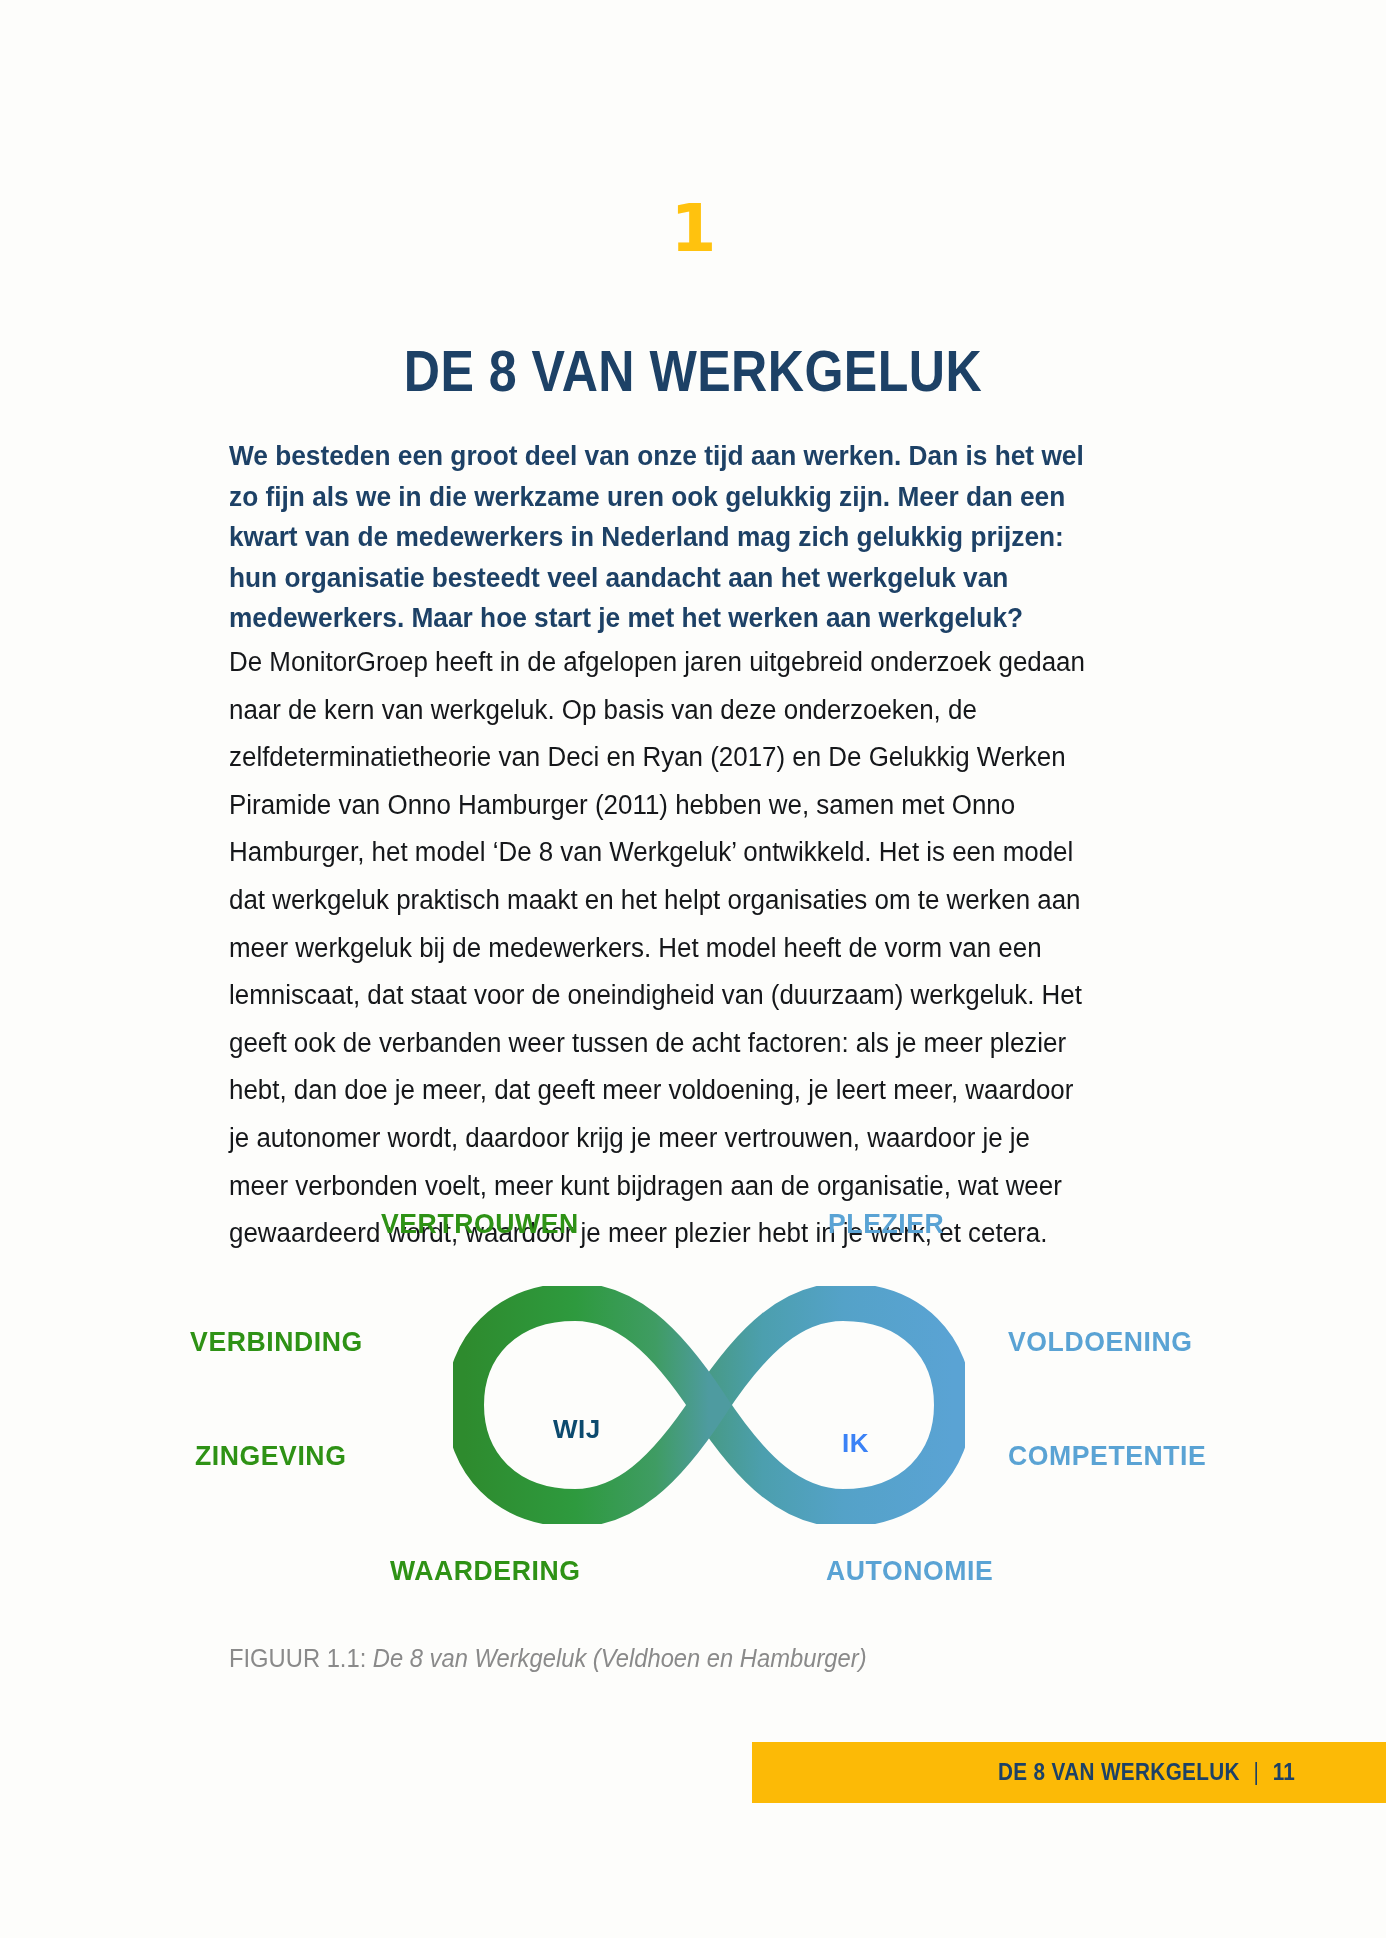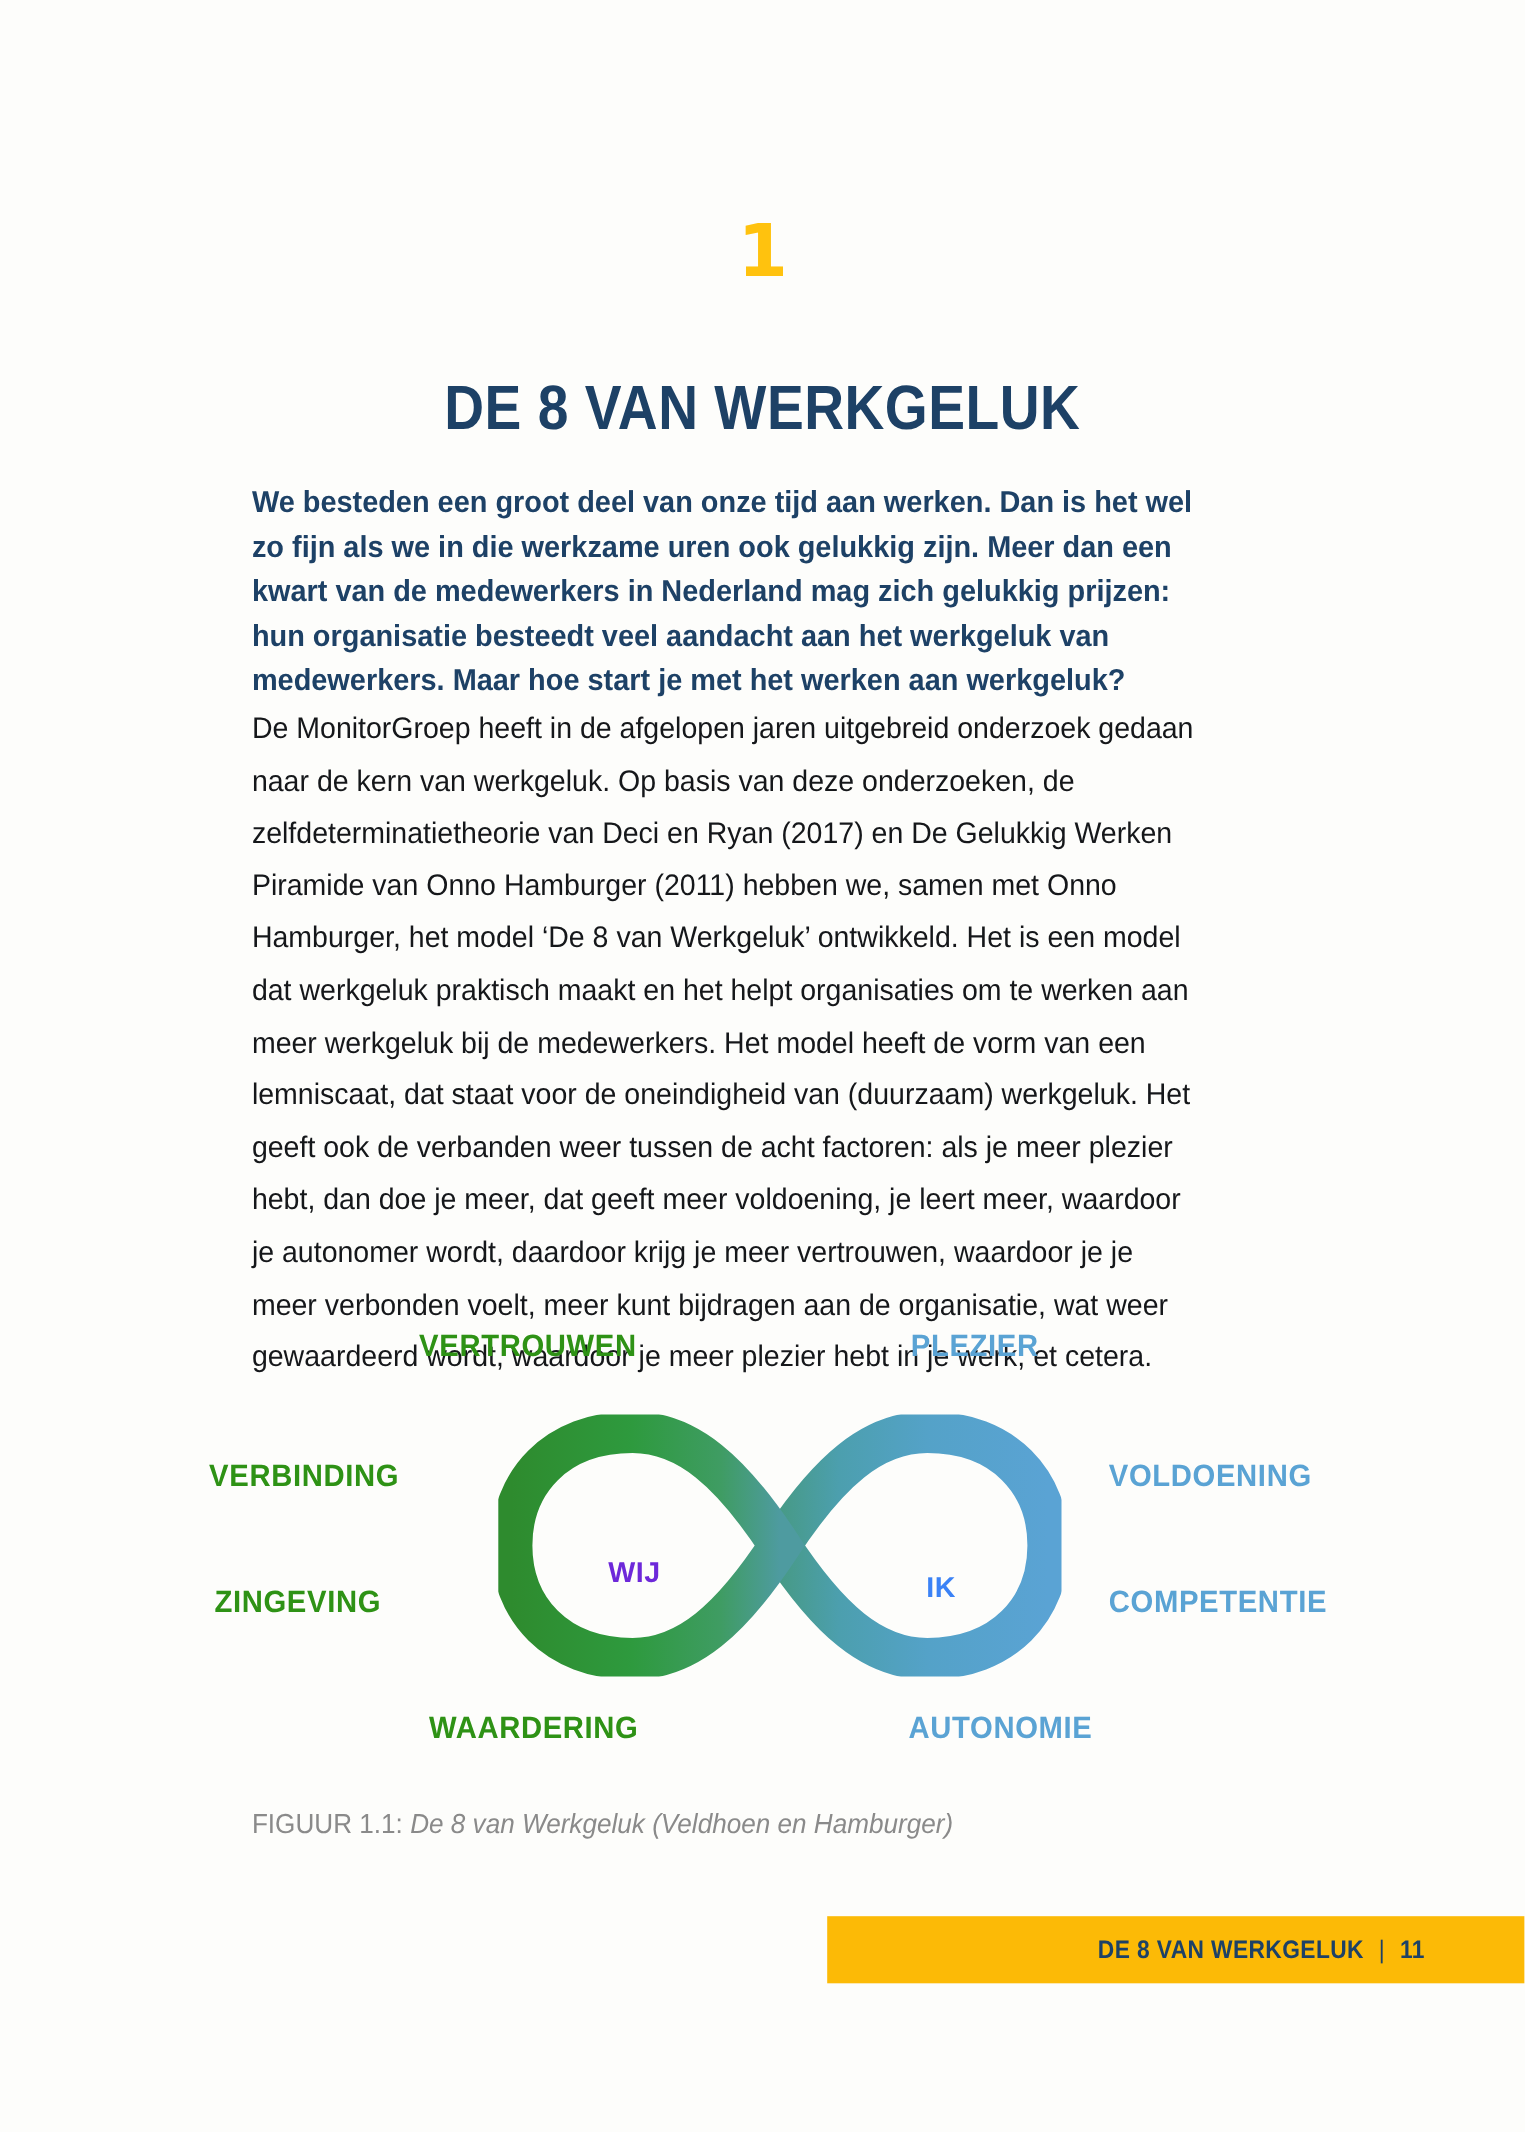--- a/index.html
+++ b/index.html
@@ -111,21 +111,21 @@
     position: absolute;
     font-family: "Liberation Sans", sans-serif;
     font-weight: bold;
     font-size: 26px;
     letter-spacing: 0.5px;
     white-space: nowrap;
   }
   .loop-label.wij {
     left: 553px;
     top: 224px;
-    color: #6d28d9;
+    color: #0c4a6e;
   }
   .loop-label.ik {
     left: 842px;
     top: 238px;
     color: #3b82f6;
   }
 
   .fig-label {
     position: absolute;
     font-family: "Liberation Sans Narrow", "Liberation Sans", sans-serif;

